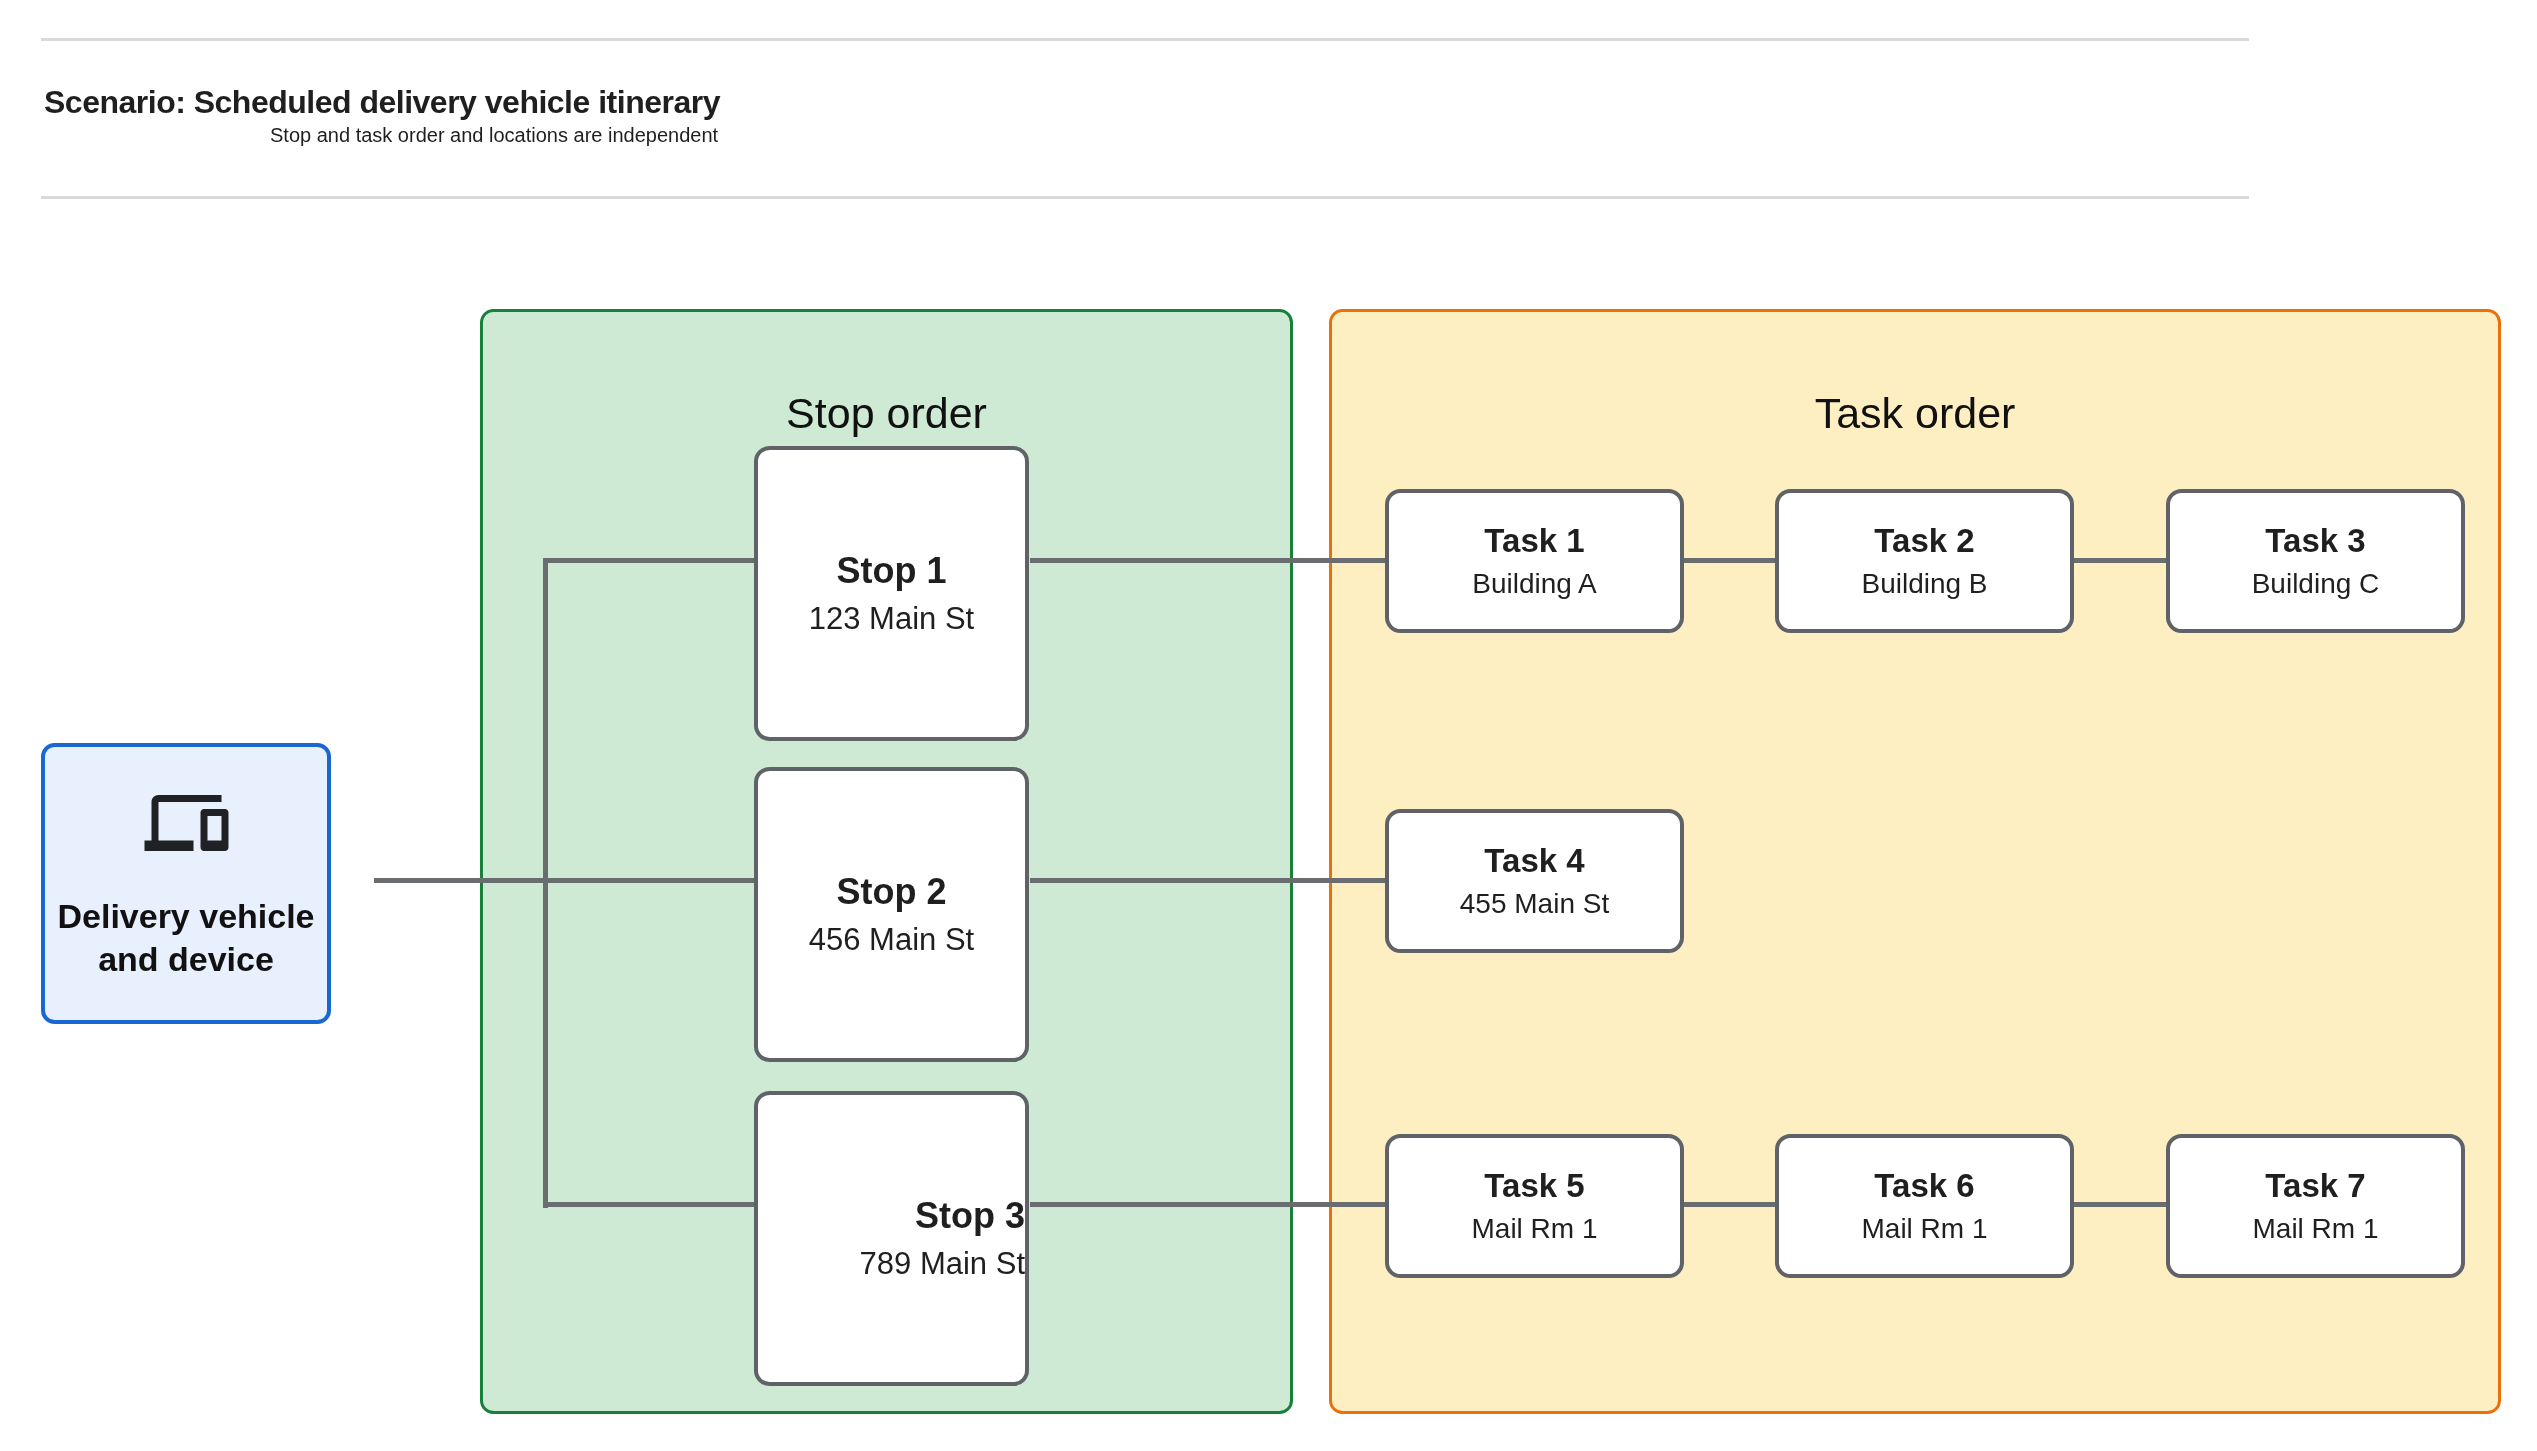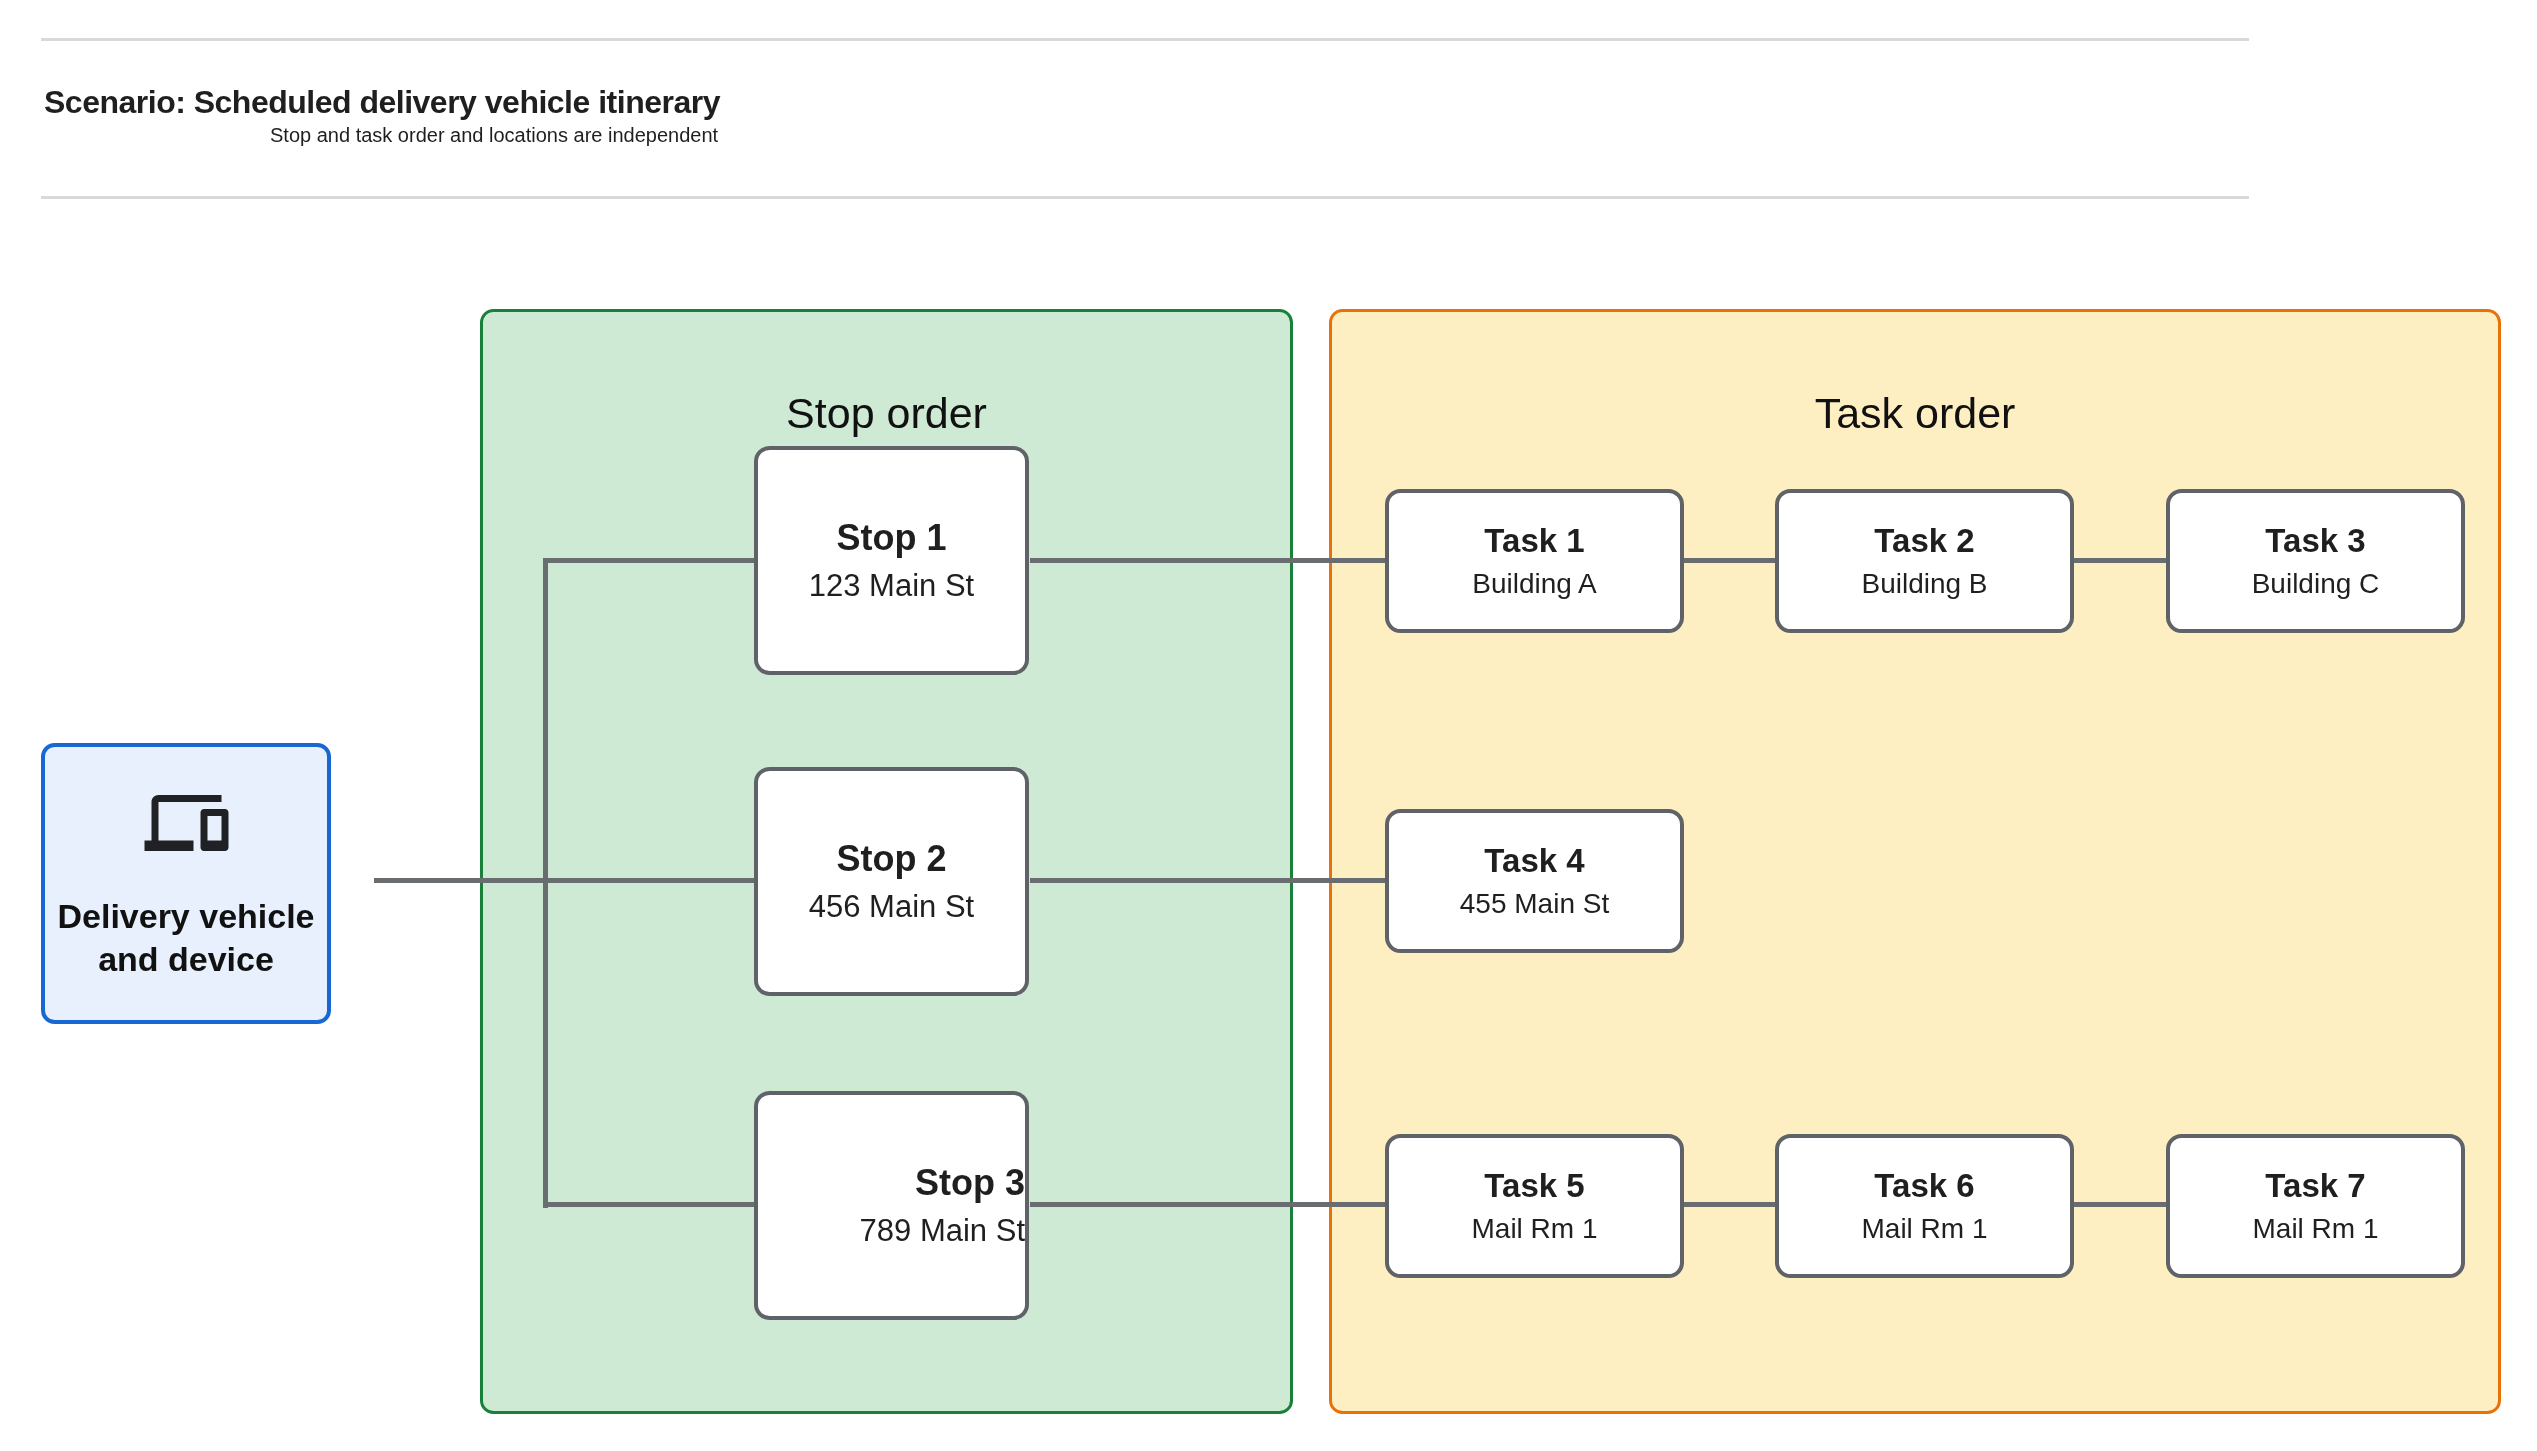--- a/index.html
+++ b/index.html
@@ -15,21 +15,21 @@
 
   .panel{position:absolute;border-radius:13.6px;box-sizing:border-box;}
   .panel-stops{left:480px;top:309px;width:813px;height:1105px;background:var(--green-fill);border:3.9px solid var(--green-border);}
   .panel-tasks{left:1329px;top:309px;width:1172px;height:1105px;background:var(--yellow-fill);border:3.9px solid var(--orange-border);}
   .panel-title{position:absolute;top:31px;left:0;width:100%;text-align:center;font-size:43px;font-weight:400;color:#111;margin-top:46px;}
 
   .connector{position:absolute;background:var(--line);}
 
   .node{position:absolute;background:#ffffff;border:4.8px solid var(--node-border);border-radius:15.5px;box-sizing:border-box;
         display:flex;flex-direction:column;align-items:center;justify-content:center;text-align:center;}
-  .node-stop{left:754px;width:275px;height:229px;}
+  .node-stop{left:754px;width:275px;height:295px;}
   .node-task{width:299px;height:144px;}
   .stop-title{font-size:36px;font-weight:700;margin-bottom:9.7px;}
   .stop-sub{font-size:31px;font-weight:400;}
   .task-title{font-size:33px;font-weight:700;margin-bottom:7.8px;}
   .task-sub{font-size:28px;font-weight:400;}
 
   .delivery{position:absolute;left:41px;top:743px;width:290px;height:281px;background:var(--blue-fill);
             border:4.8px solid var(--blue-border);border-radius:13.6px;box-sizing:border-box;
             display:flex;flex-direction:column;align-items:center;}
   .delivery .dev-icon{margin-top:41px;}

